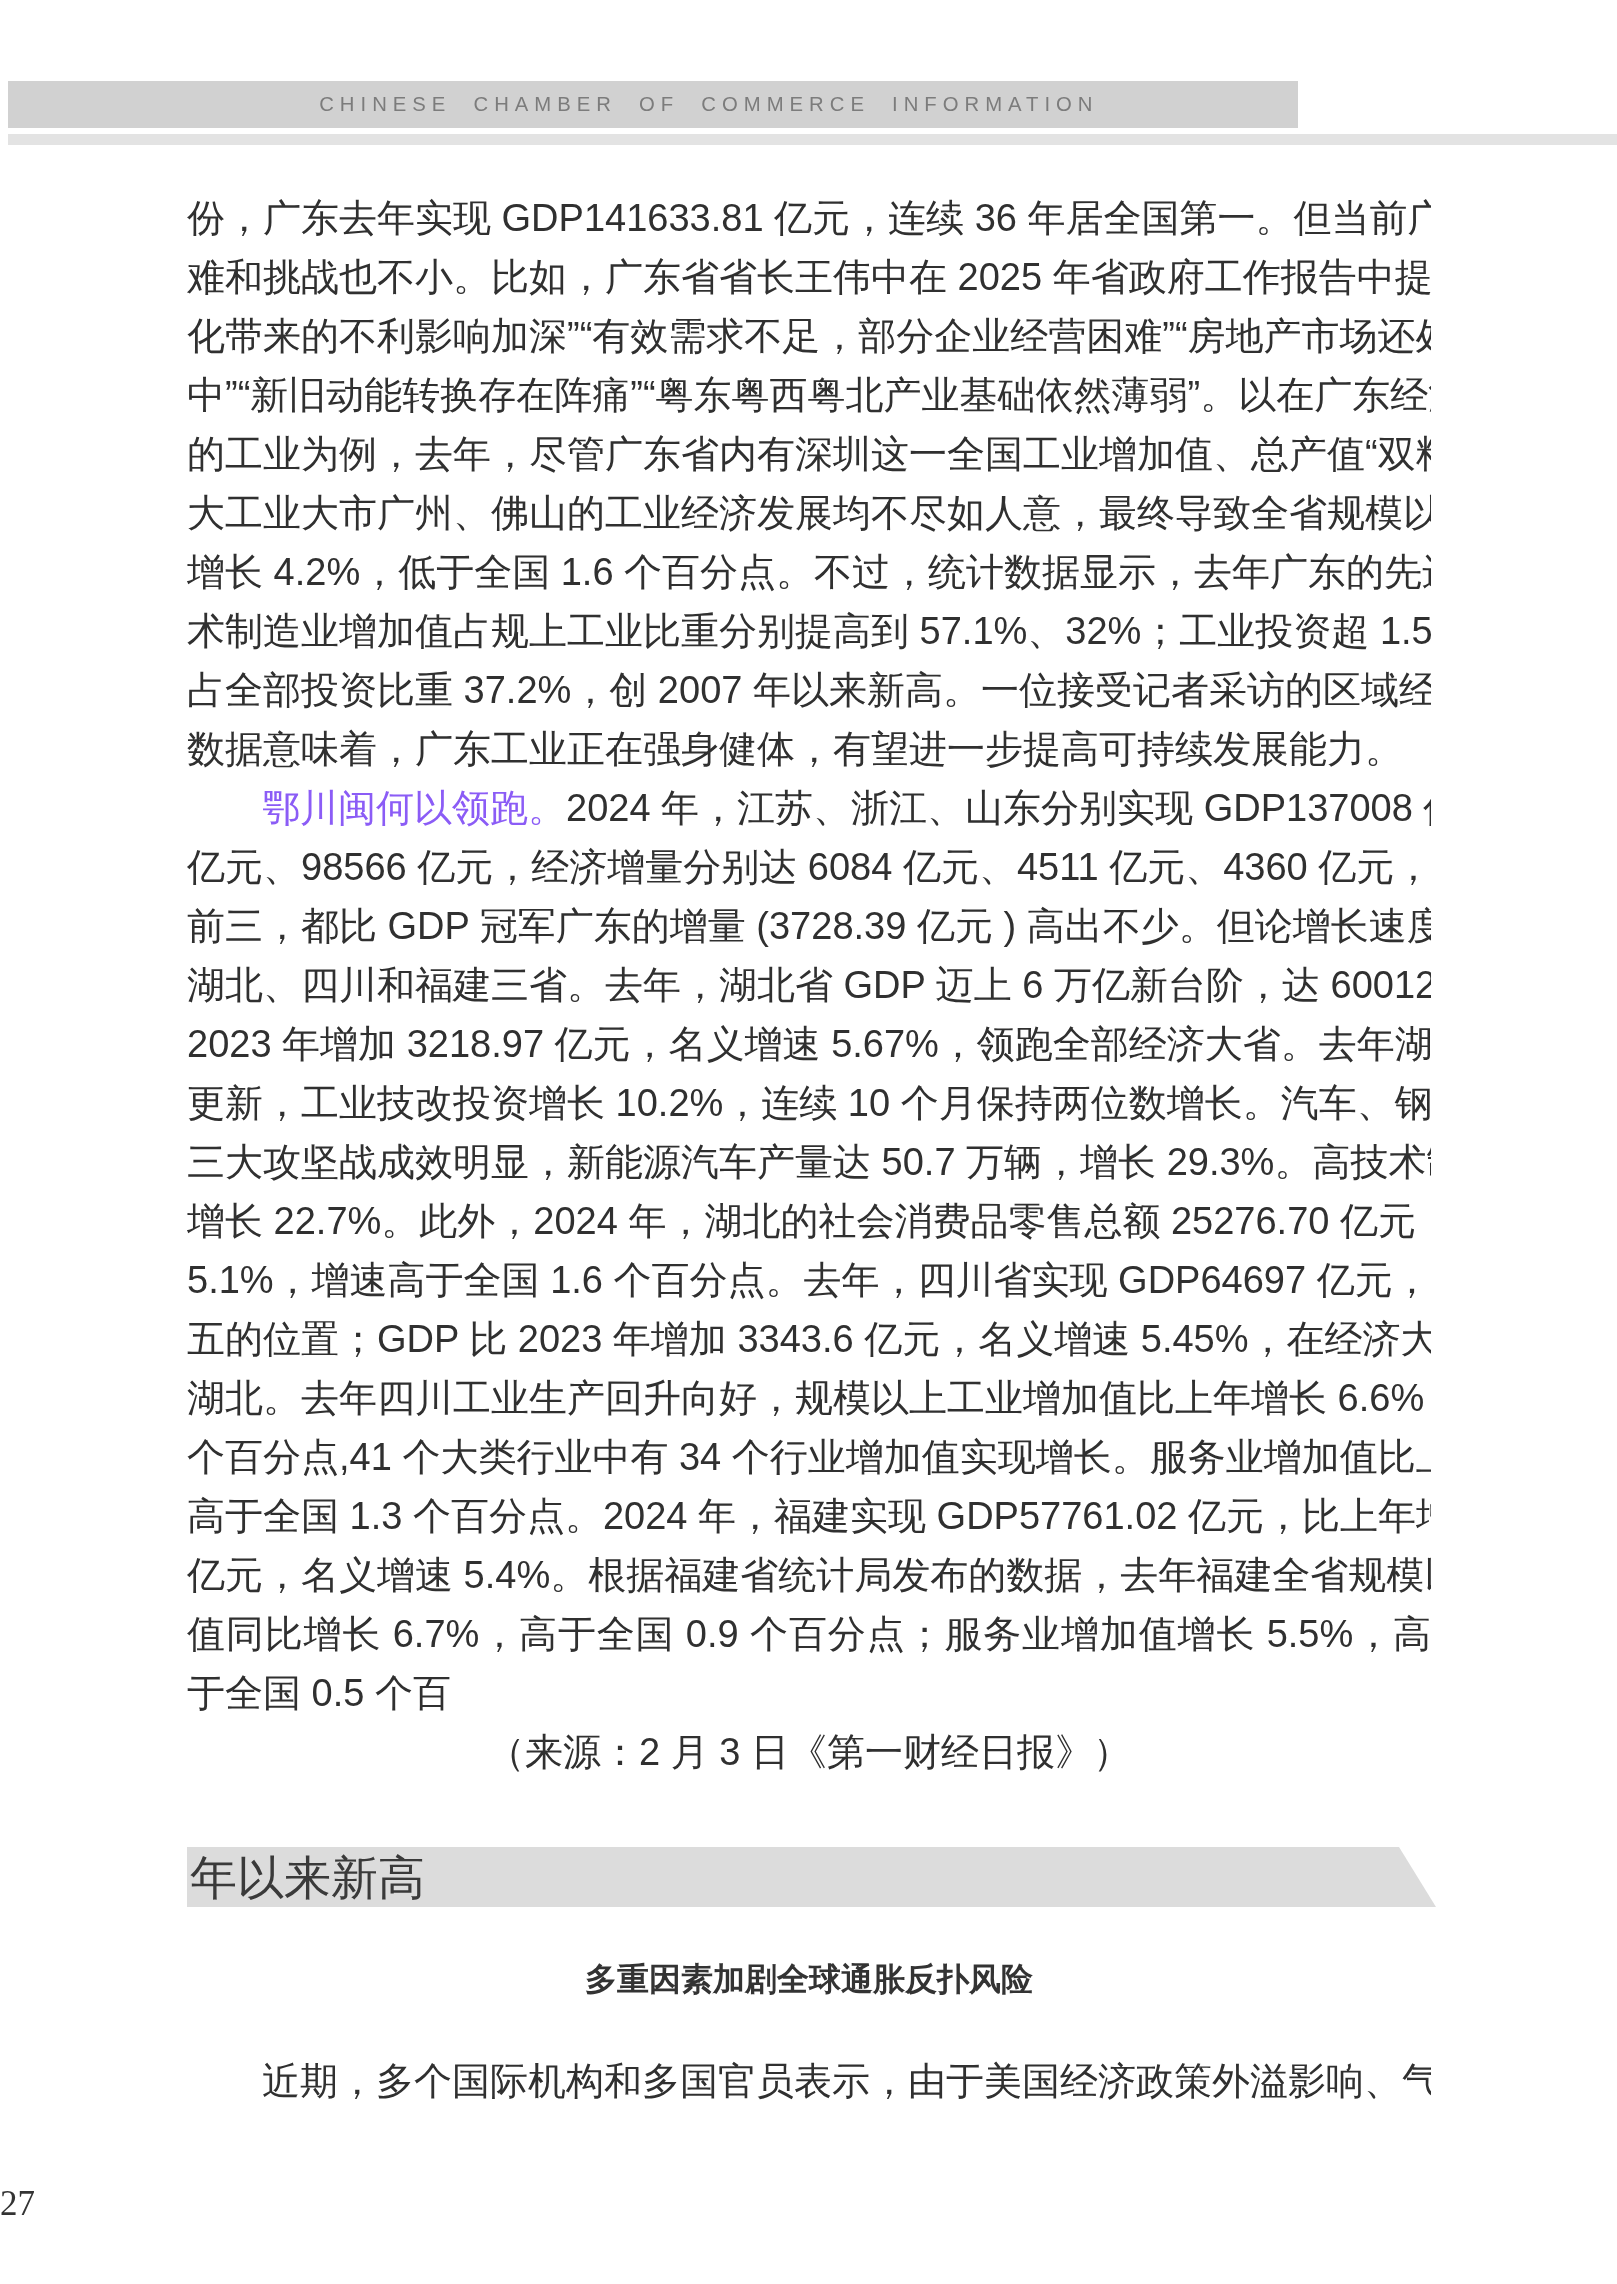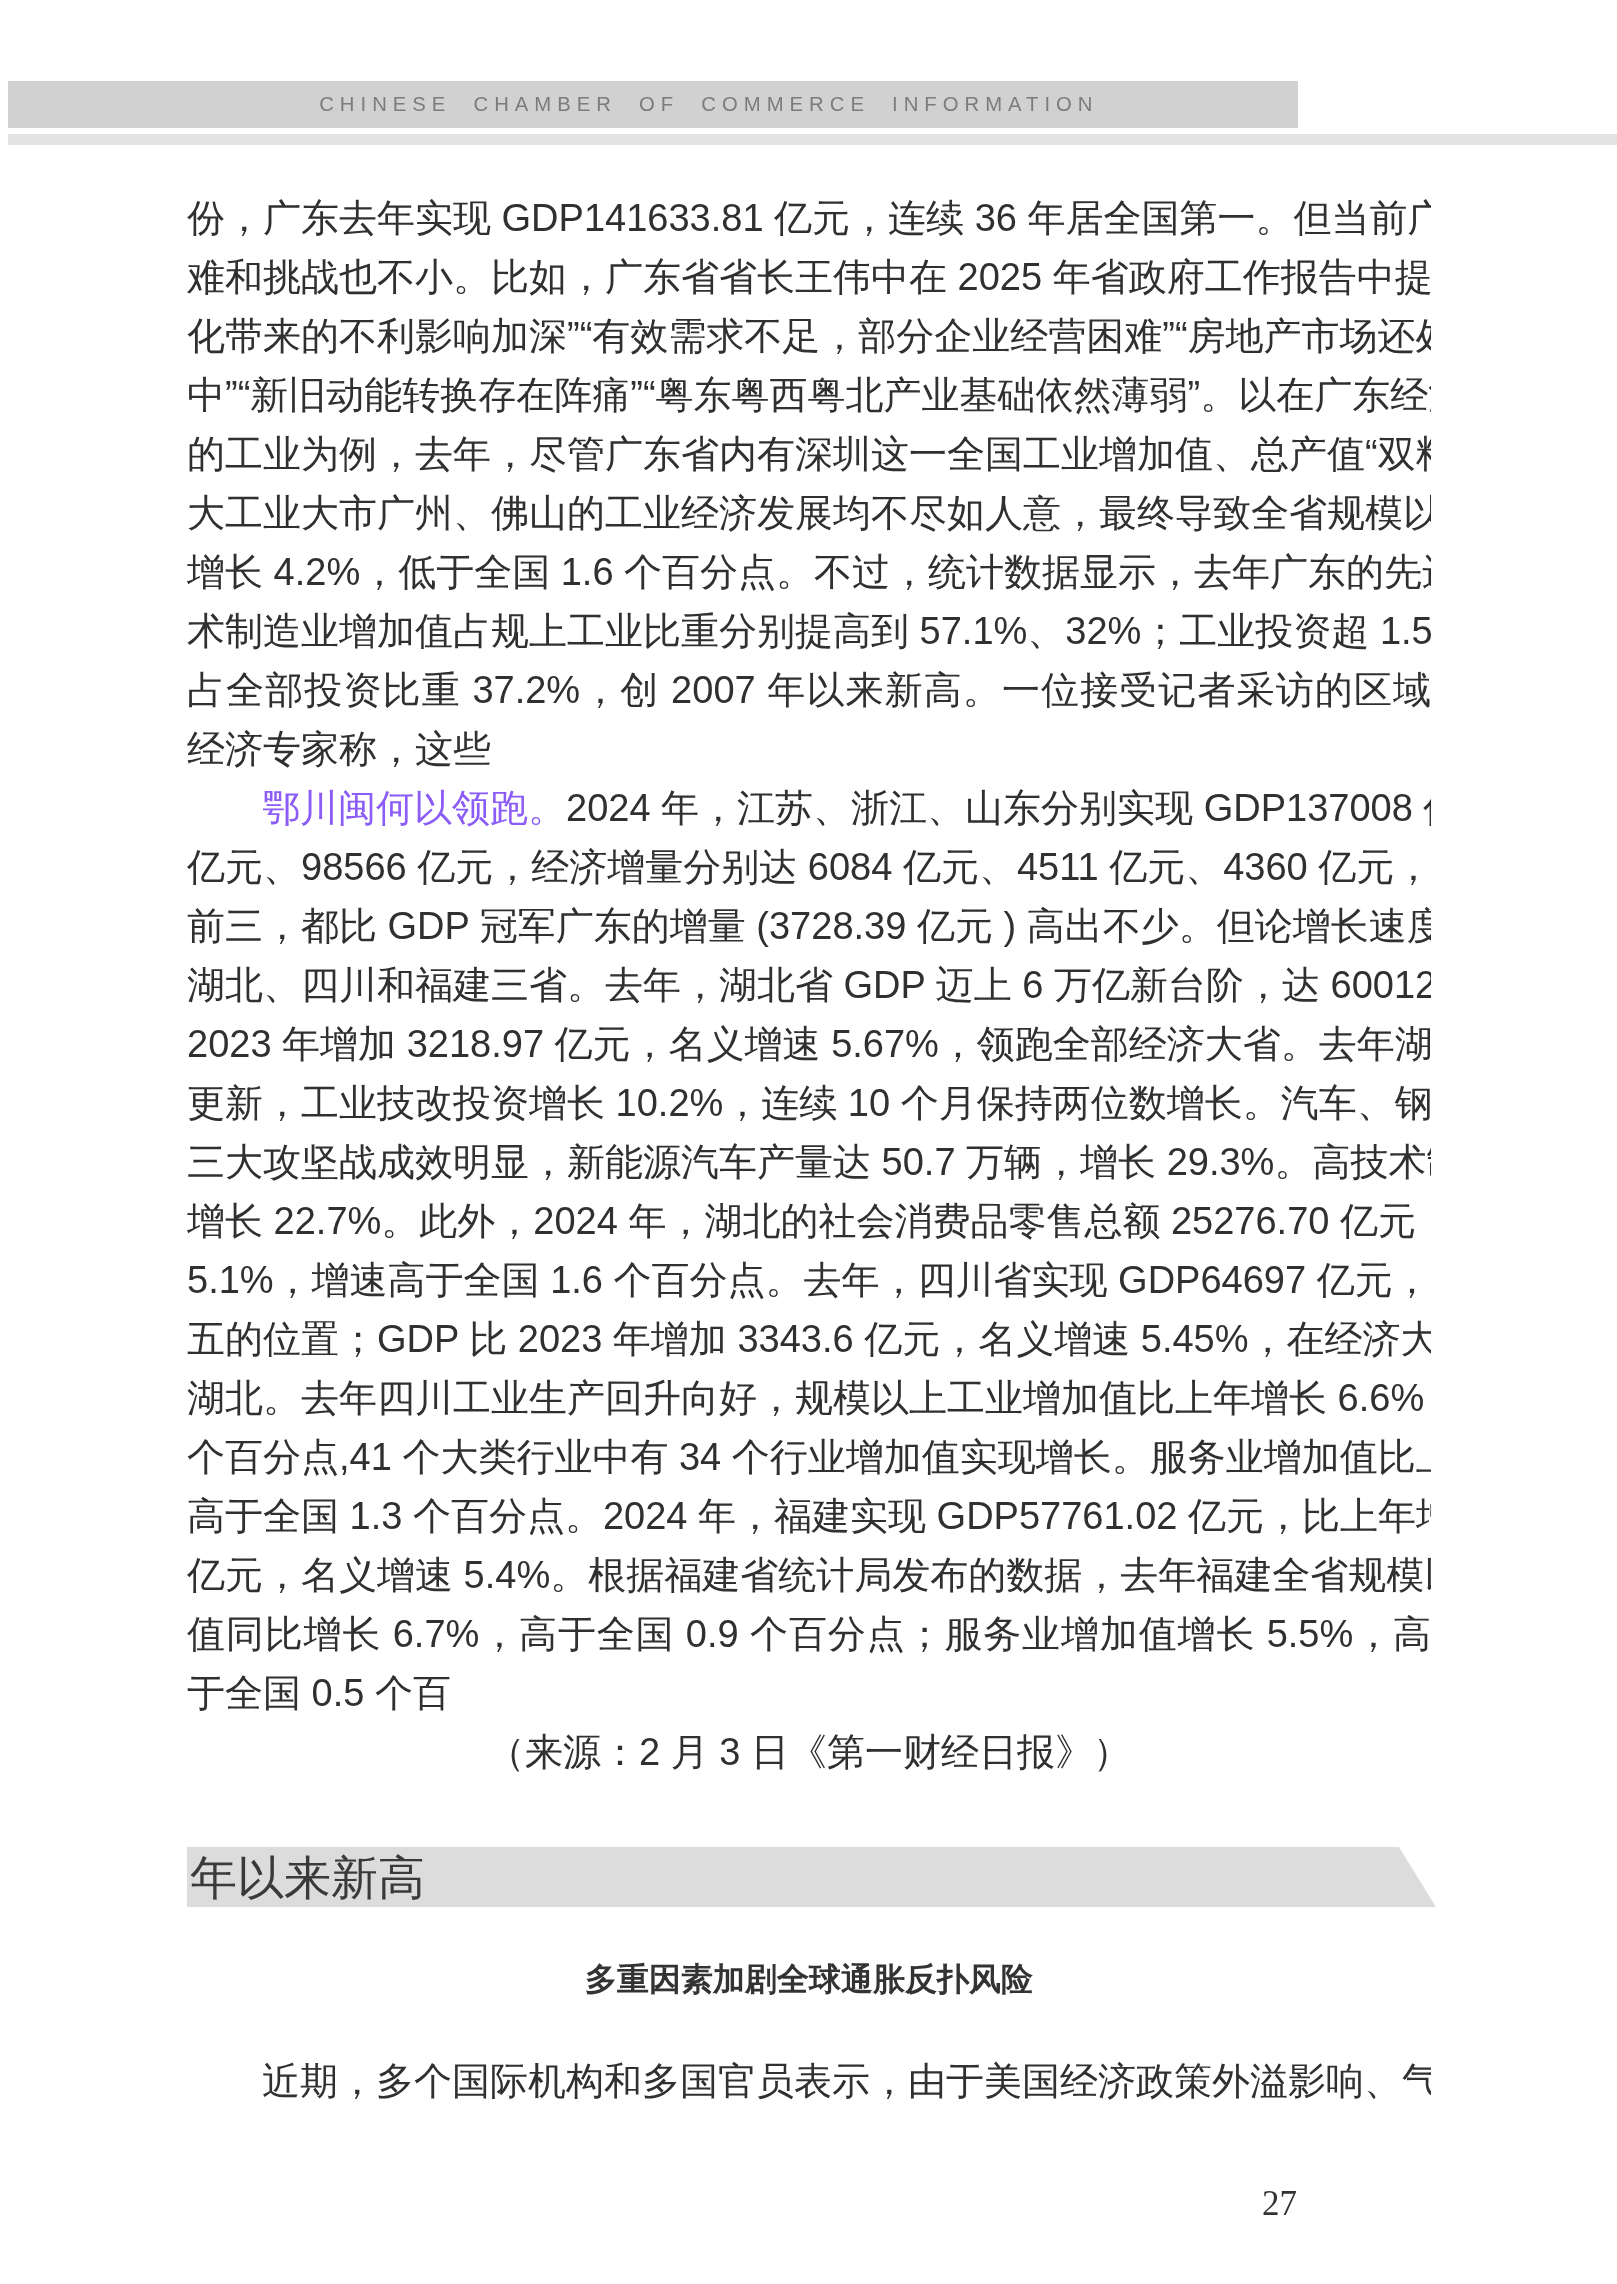--- a/index.html
+++ b/index.html
@@ -103,21 +103,21 @@
     text-align:justify;
     text-align-last:justify;
     white-space:nowrap;
     overflow:hidden;
   }
   
   .page-number{
     position:absolute;
     left:0; top:2184px;
     width:1297px;
-    text-align:right;
+    text-align:left;
     font-family:"Liberation Serif","DejaVu Serif",serif;
     font-size:35px;
     color:#333333;
   }
 </style>
 </head>
 <body>
 
 <div class="page">
 
@@ -131,20 +131,21 @@
     <div class="linestack">
         <div class="tline">份，广东去年实现 GDP141633.81 亿元，连续 36 年居全国第一。但当前广东经济面临的困</div>
         <div class="tline">难和挑战也不小。比如，广东省省长王伟中在 2025 年省政府工作报告中提到，“外部环境变</div>
         <div class="tline">化带来的不利影响加深”“有效需求不足，部分企业经营困难”“房地产市场还处于调整过程</div>
         <div class="tline">中”“新旧动能转换存在阵痛”“粤东粤西粤北产业基础依然薄弱”。以在广东经济中举足轻重</div>
         <div class="tline">的工业为例，去年，尽管广东省内有深圳这一全国工业增加值、总产值“双料冠军”，但另两</div>
         <div class="tline">大工业大市广州、佛山的工业经济发展均不尽如人意，最终导致全省规模以上工业增加值仅</div>
         <div class="tline">增长 4.2%，低于全国 1.6 个百分点。不过，统计数据显示，去年广东的先进制造业、高技</div>
         <div class="tline">术制造业增加值占规上工业比重分别提高到 57.1%、32%；工业投资超 1.5 万亿元、增长 6.7%，</div>
         <div class="tline">占全部投资比重 37.2%，创 2007 年以来新高。一位接受记者采访的区域经济专家称，这些</div>
+        <div class="tline">数据意味着，广东工业正在强身健体，有望进一步提高可持续发展能力。</div>
       </div>
 
     <div>
       <div class="lead-line">
         <span class="lead-bold">鄂川闽何以领跑。</span><span>2024 年，江苏、浙江、山东分别实现 GDP137008 亿元、90100</span>
       </div>
       <div class="linestack">
           <div class="tline">亿元、98566 亿元，经济增量分别达 6084 亿元、4511 亿元、4360 亿元，增量位居全国</div>
           <div class="tline">前三，都比 GDP 冠军广东的增量 (3728.39 亿元 ) 高出不少。但论增长速度，更快的则是</div>
           <div class="tline">湖北、四川和福建三省。去年，湖北省 GDP 迈上 6 万亿新台阶，达 60012.97 亿元；比</div>

